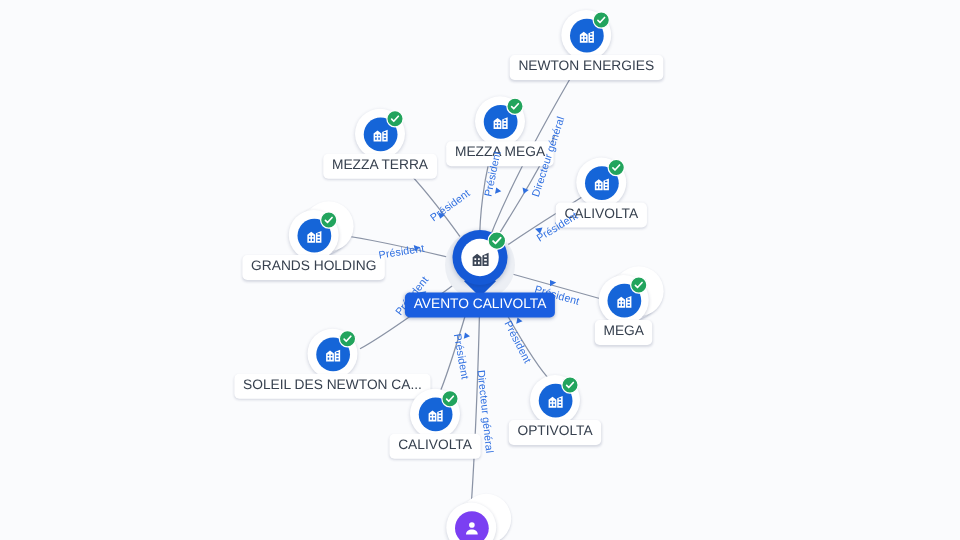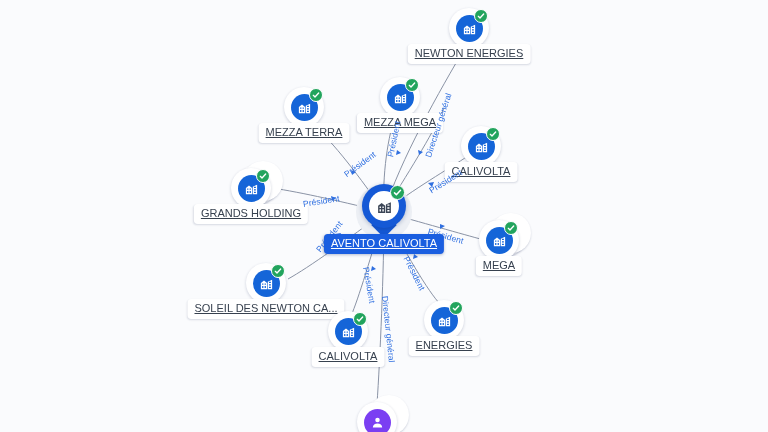--- a/index.html
+++ b/index.html
@@ -104,21 +104,20 @@
     transform: translateX(-50%);
     margin-top: 16px;
     white-space: nowrap;
     background: #ffffff;
     color: #37414f;
     font-size: 11px;
     line-height: 13px;
     padding: 3px 7px 4px 7px;
     border-radius: 4px;
     box-shadow: 0 1px 2px rgba(30,45,90,0.16);
-    text-decoration: underline;
   }
 
   
   .node-center .halo {
     position: absolute;
     left: 50%;
     top: 50%;
     width: 56px;
     height: 56px;
     margin-left: -28px;
@@ -359,21 +358,21 @@
         <svg width="15" height="15" viewBox="0 0 24 24" fill="#ffffff">
           <path d="M3 21V11l5-4 5 4v10H3zm2-2h2v-3H5v3zm4 0h2v-3H9v3zM5 14h2v-2H5v2zm4 0h2v-2H9v2zM14 21V9l7-3v15h-7zm2-2h3v-2h-3v2zm0-4h3v-2h-3v2zm0-4h3V9h-3v2z"></path>
         </svg>
       </div>
     </div>
     <div class="check-badge">
       <svg width="8" height="8" viewBox="0 0 24 24" fill="none" stroke="#ffffff" stroke-width="4" stroke-linecap="round" stroke-linejoin="round">
           <path d="M4 13l5 5L20 6"></path>
         </svg>
     </div>
-    <div class="node-label">ENERGIES</div>
+    <div class="node-label">OPTIVOLTA</div>
   </div>
 
   <div class="node" style="left:348px; top:331px;">
     <div class="node-disc">
       <div class="node-inner">
         <svg width="15" height="15" viewBox="0 0 24 24" fill="#ffffff">
           <path d="M3 21V11l5-4 5 4v10H3zm2-2h2v-3H5v3zm4 0h2v-3H9v3zM5 14h2v-2H5v2zm4 0h2v-2H9v2zM14 21V9l7-3v15h-7zm2-2h3v-2h-3v2zm0-4h3v-2h-3v2zm0-4h3V9h-3v2z"></path>
         </svg>
       </div>
     </div>

